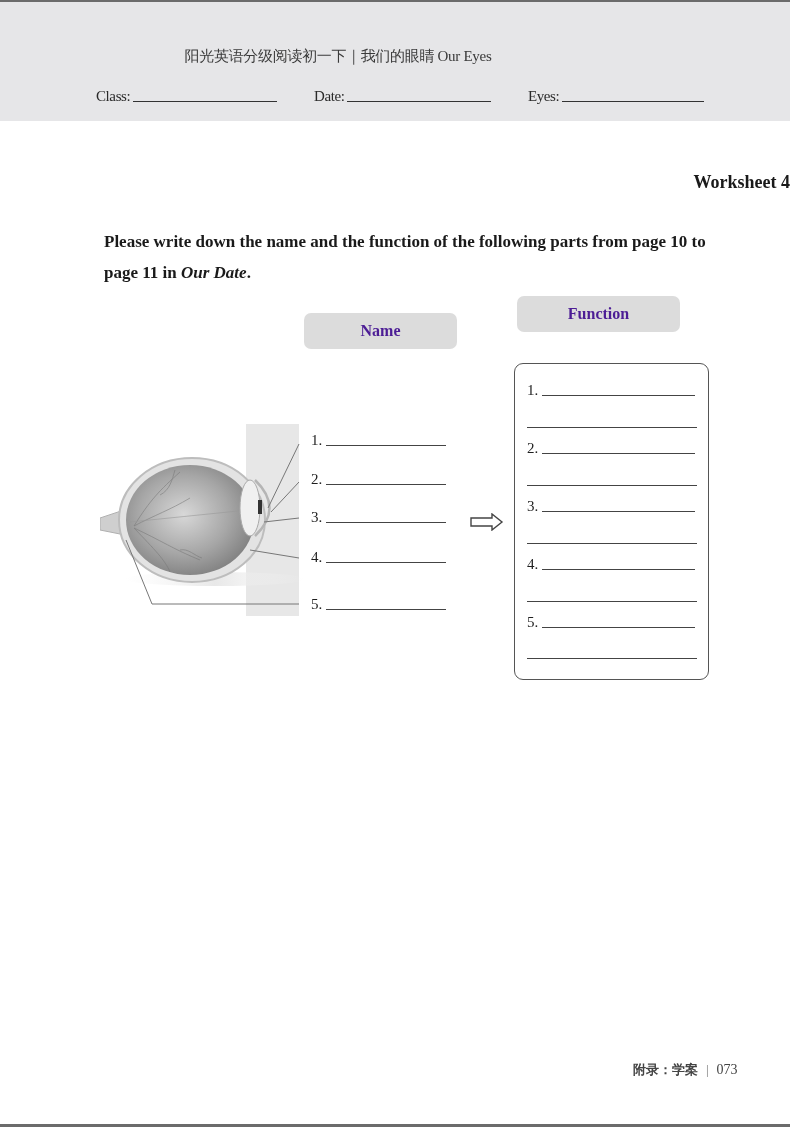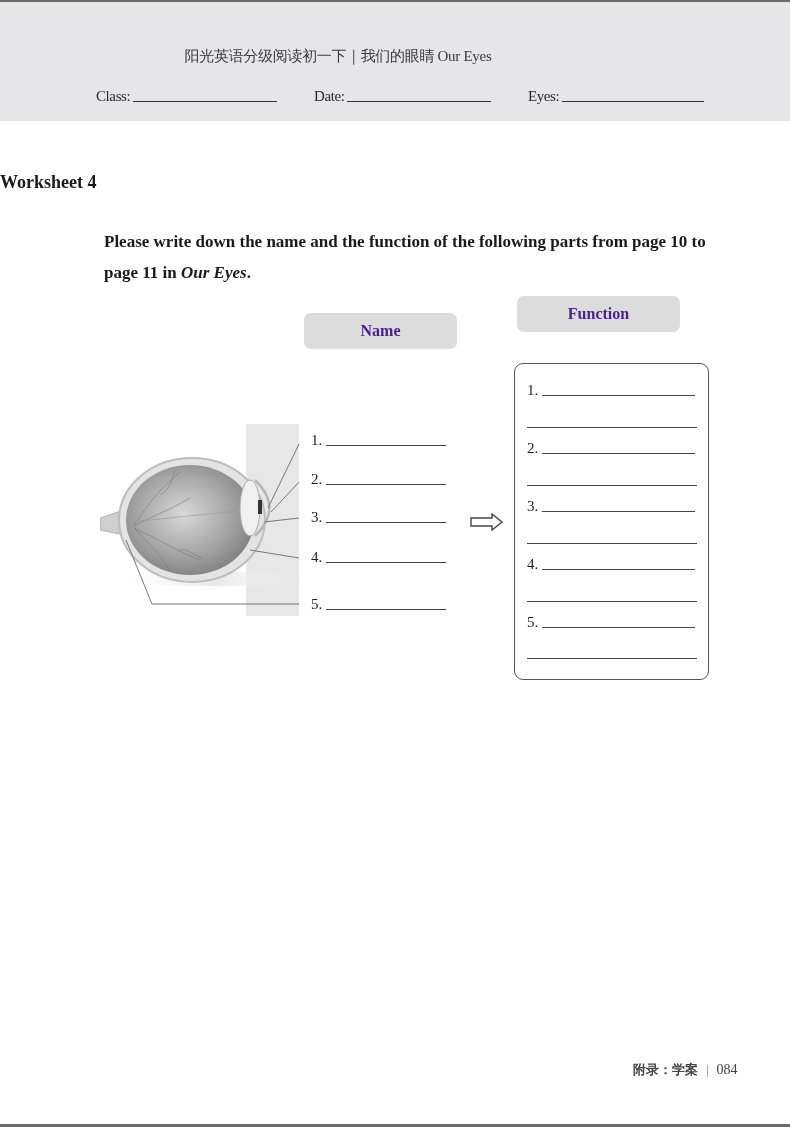--- a/index.html
+++ b/index.html
@@ -18,21 +18,21 @@
   .header-title {
     position: absolute; left: 0; top: 45px; width: 676px; text-align: center;
     font-size: 15px; color: #3a3a3a; letter-spacing: -0.3px;
   }
   .header-fields { position: absolute; top: 86px; left: 0; width: 790px; font-size: 15px; color: #2a2a2a; }
   .hf { position: absolute; display: flex; align-items: flex-end; }
   .hf .lbl { letter-spacing: -0.4px; }
   .hf .line { display: inline-block; height: 1px; border-bottom: 1.5px solid #333; margin-left: 3px; margin-bottom: 3px; }
 
   .ws-title {
-    position: absolute; top: 172px; left: 0; width: 790px; text-align: left;
+    position: absolute; top: 172px; left: 0; width: 790px; text-align: right;
     font-weight: bold; font-size: 18px; color: #1a1a1a;
   }
   .instructions {
     position: absolute; top: 226px; left: 104px; width: 620px;
     font-weight: bold; font-size: 17px; line-height: 31px; color: #1a1a1a;
   }
   .instructions i { font-style: italic; }
 
   .col-head {
     position: absolute; height: 36px; background: #dcdcdc; border-radius: 7px;
@@ -84,21 +84,21 @@
     <div class="hf" style="left:528px;">
       <span class="lbl">Eyes:</span>
       <span class="line" style="width:142px;"></span>
     </div>
   </div>
 </div>
 
 <div class="ws-title">Worksheet 4</div>
 
 <div class="instructions">
-  <span>Please write down the name and the function of the following parts from page 10 to page 11 in </span><i>Our Eyes</i><span>.</span>
+  <span>Please write down the name and the function of the following parts from page 10 to page 11 in </span><i>Our Date</i><span>.</span>
 </div>
 
 <div class="col-head name-head">
   <span>Name</span>
 </div>
 <div class="col-head func-head">
   <span>Function</span>
 </div>
 
 <svg class="diagram" viewBox="0 0 210 230" width="210" height="230">
@@ -201,16 +201,16 @@
   <div class="func-item" style="top:250px;">
     <span>5.</span>
     <span class="line"></span>
   </div>
   <div class="func-line2" style="top:294px;"></div>
 </div>
 
 <div class="footer">
   <span>附录：学案</span>
   <span class="sep">|</span>
-  <span class="pg">084</span>
+  <span class="pg">073</span>
 </div>
 
 <div class="bottom-border"></div>
 
 </body></html>

